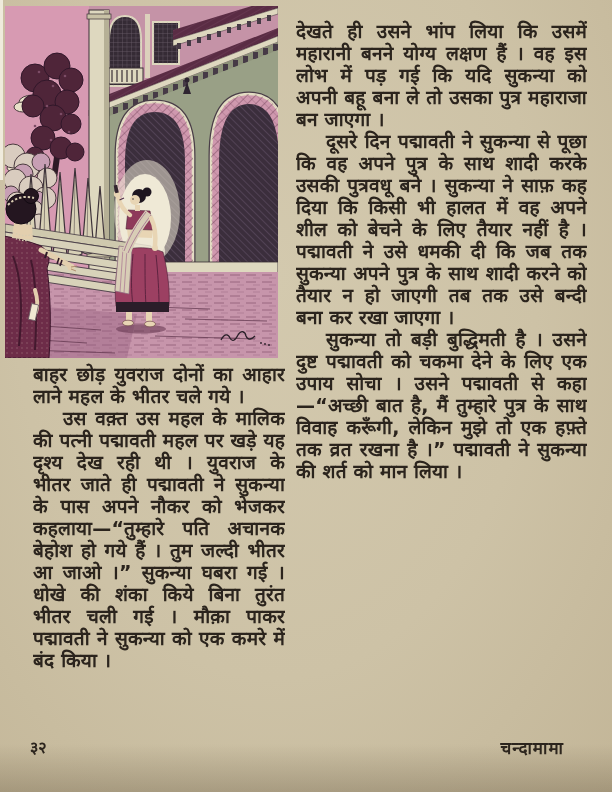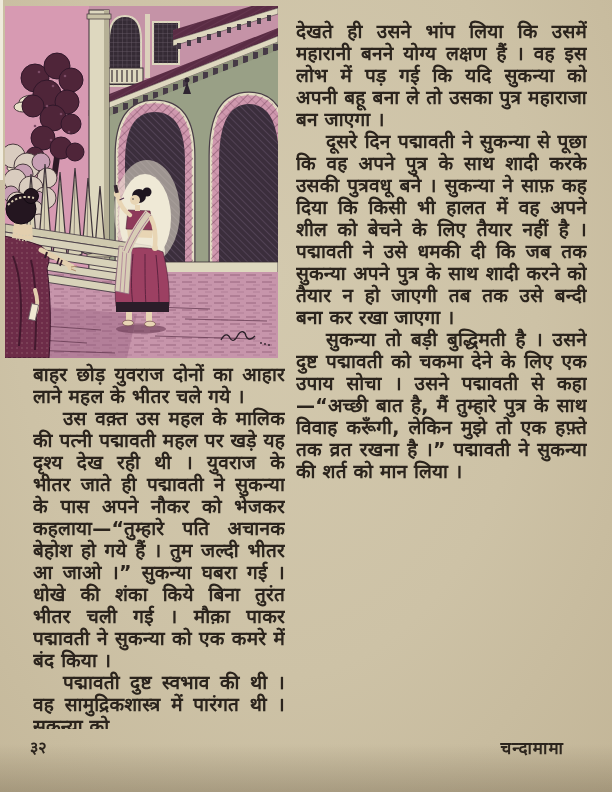--- a/index.html
+++ b/index.html
@@ -300,21 +300,20 @@
       <path d="M216,334 c3,-6 7,-7 9,-2 c2,4 5,3 8,-3 c3,-5 7,-4 8,1 c2,5 6,3 9,0" stroke="#2a2029" stroke-width="1.3" fill="none"></path>
       <circle cx="256" cy="337" r="0.9" fill="#2a2029"></circle>
       <circle cx="260" cy="338" r="0.9" fill="#2a2029"></circle>
       <circle cx="264" cy="339" r="0.9" fill="#2a2029"></circle>
     </g>
   </svg>
 
   <div class="col left">
     <p class="flush">बाहर छोड़ युवराज दोनों का आहार लाने महल के भीतर चले गये ।</p>
     <p>उस वक़्त उस महल के मालिक की पत्नी पद्मावती महल पर खड़े यह दृश्य देख रही थी । युवराज के भीतर जाते ही पद्मावती ने सुकन्या के पास अपने नौकर को भेजकर कहलाया—“तुम्हारे पति अचानक बेहोश हो गये हैं । तुम जल्दी भीतर आ जाओ ।” सुकन्या घबरा गई । धोखे की शंका किये बिना तुरंत भीतर चली गई । मौक़ा पाकर पद्मावती ने सुकन्या को एक कमरे में बंद किया ।</p>
-    <p>पद्मावती दुष्ट स्वभाव की थी । वह सामुद्रिकशास्त्र में पारंगत थी । सुकन्या को</p>
   </div>
 
   <div class="col right">
     <p class="flush">देखते ही उसने भांप लिया कि उसमें महारानी बनने योग्य लक्षण हैं । वह इस लोभ में पड़ गई कि यदि सुकन्या को अपनी बहू बना ले तो उसका पुत्र महाराजा बन जाएगा ।</p>
     <p>दूसरे दिन पद्मावती ने सुकन्या से पूछा कि वह अपने पुत्र के साथ शादी करके उसकी पुत्रवधू बने । सुकन्या ने साफ़ कह दिया कि किसी भी हालत में वह अपने शील को बेचने के लिए तैयार नहीं है । पद्मावती ने उसे धमकी दी कि जब तक सुकन्या अपने पुत्र के साथ शादी करने को तैयार न हो जाएगी तब तक उसे बन्दी बना कर रखा जाएगा ।</p>
     <p>सुकन्या तो बड़ी बुद्धिमती है । उसने दुष्ट पद्मावती को चकमा देने के लिए एक उपाय सोचा । उसने पद्मावती से कहा—“अच्छी बात है, मैं तुम्हारे पुत्र के साथ विवाह करूँगी, लेकिन मुझे तो एक हफ़्ते तक व्रत रखना है ।” पद्मावती ने सुकन्या की शर्त को मान लिया ।</p>
   </div>
 
   <div class="pageno">३२</div>
   <div class="brand">चन्दामामा</div>

